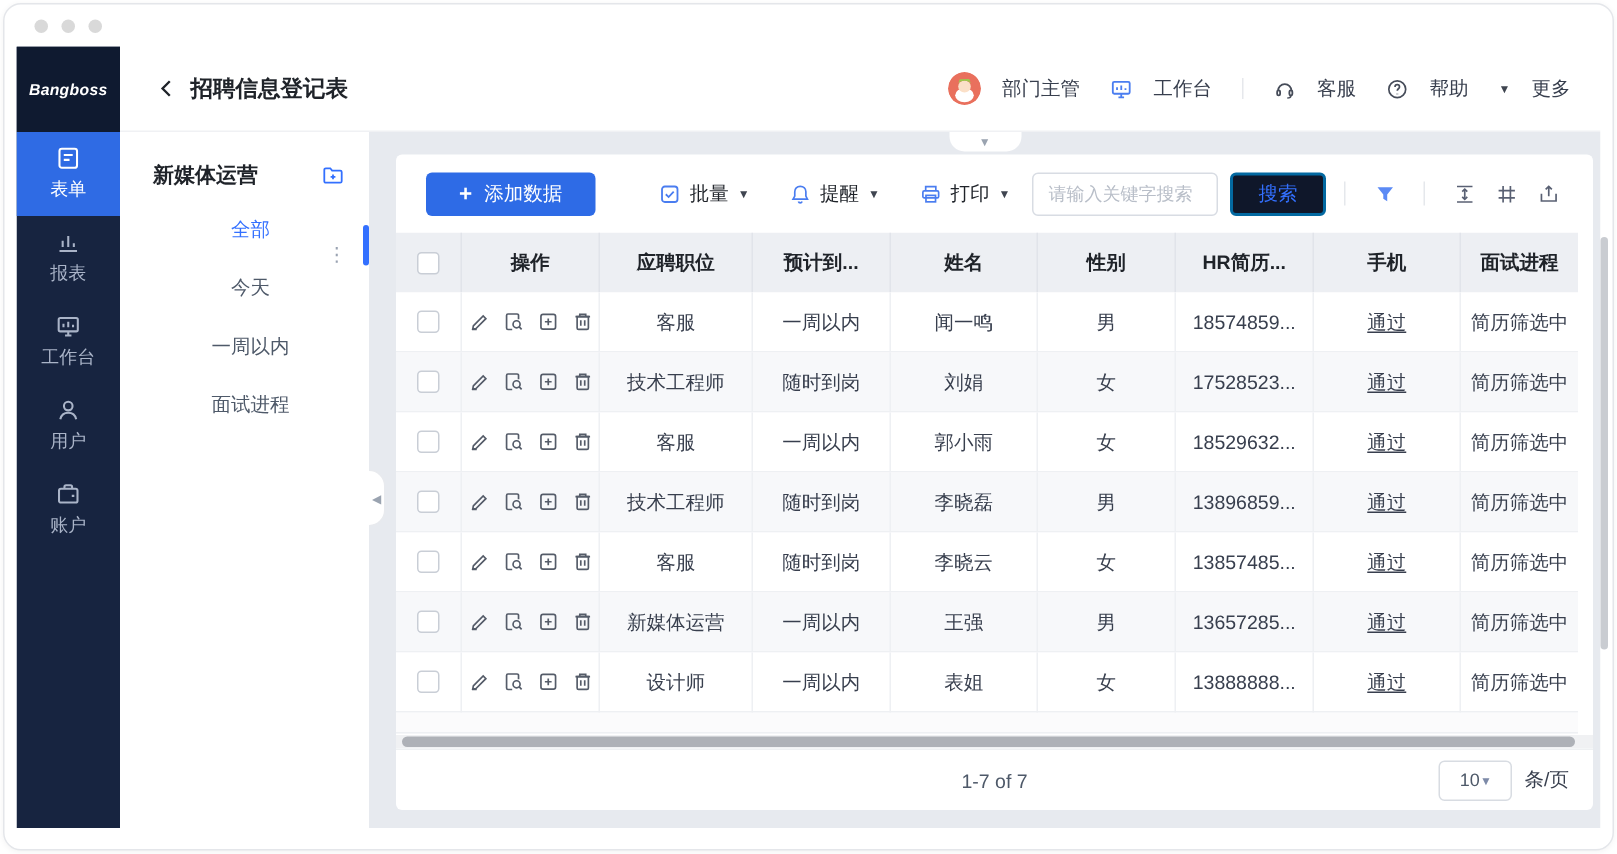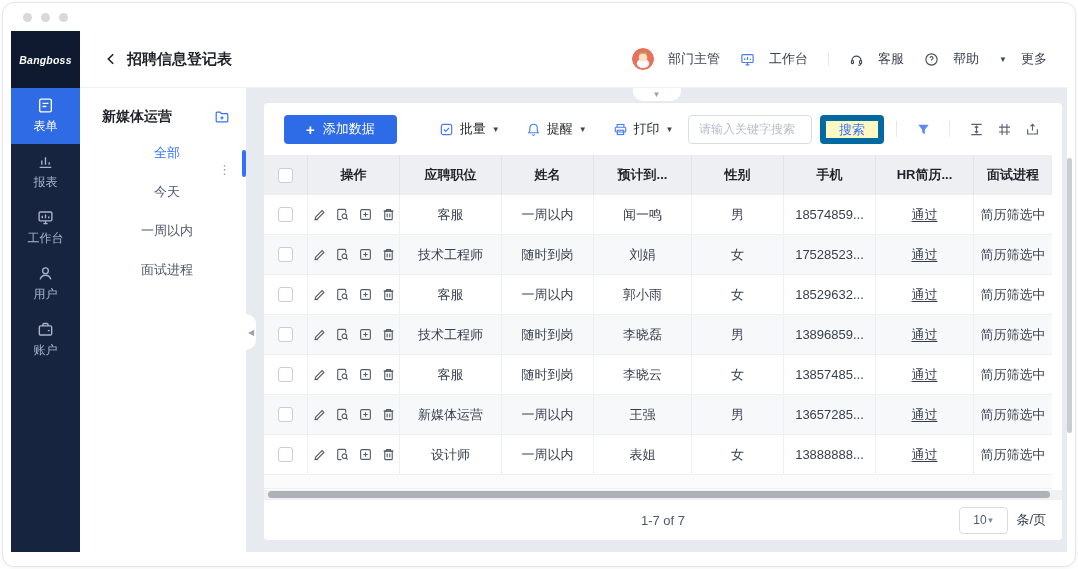--- a/index.html
+++ b/index.html
@@ -47,21 +47,21 @@
   
   .toolbar { height:52px; display:flex; align-items:center; padding:0 16px 0 20px; flex-shrink:0; }
   .addbtn { height:29px; padding:0 22px; background:#2e6be6; color:#fff; border:none; border-radius:4px; font-size:13px; display:flex; align-items:center; gap:8px; cursor:pointer; font-family:inherit; }
   .addbtn .plus { font-size:15px; font-weight:bold; }
   .menus { display:flex; align-items:center; gap:26px; margin-left:42px; }
   .menu { display:flex; align-items:center; gap:6px; font-size:13px; color:#1f2329; cursor:pointer; }
   .menu .caret, .hitem .caret { font-size:8px; color:#3f4550; }
   .tright { margin-left:auto; display:flex; align-items:center; }
   .searchbox { width:124px; height:29px; border:1px solid #d8dce3; border-radius:4px; padding:0 10px; font-size:12px; color:#333; font-family:inherit; }
   .searchbox::placeholder { color:#b8bec8; }
-  .searchbtn { height:29px; width:64px; margin-left:8px; background:#fef9c3; border:6px solid #0369a1; color:#3370ff; border-radius:4px; font-size:13px; cursor:pointer; font-family:inherit; }
+  .searchbtn { height:29px; width:64px; margin-left:8px; background:#0f172a; border:2px solid #0369a1; color:#3370ff; border-radius:4px; font-size:13px; cursor:pointer; font-family:inherit; }
   .tdiv { width:1px; height:16px; background:#e5e8ec; margin:0 12px; }
   .ticon { width:28px; display:flex; justify-content:center; cursor:pointer; }
 
   
   .tablewrap { flex:1; overflow:hidden; position:relative; padding-right:10px; }
   .tgrid { display:grid; grid-template-columns:44px 92px 102px 92px 98px 92px 92px 98px 1fr; }
   .th { height:40px; background:#edeff3; display:flex; align-items:center; justify-content:center; font-size:13px; font-weight:bold; color:#1f2329; border-right:1px solid #e1e4ea; }
   .th:last-child { border-right:none; }
   .tr { height:40px; }
   .tr:nth-child(even) .td { background:#f7f8fa; }
@@ -313,25 +313,25 @@
               </div>
             </div>
 
             <div class="tablewrap">
               <div class="tgrid">
                 <div class="th">
                     <span class="checkbox"></span>
                   </div>
                 <div class="th">操作</div>
                 <div class="th">应聘职位</div>
+                <div class="th">预计到...</div>
                 <div class="th">姓名</div>
-                <div class="th">预计到...</div>
                 <div class="th">性别</div>
+                <div class="th">HR简历...</div>
                 <div class="th">手机</div>
-                <div class="th">HR简历...</div>
                 <div class="th">面试进程</div>
               </div>
 
               <div id="rows">
   <div class="tgrid tr">
     <div class="td">
                       <span class="checkbox"></span>
                     </div>
     <div class="td ops">
       <span>

